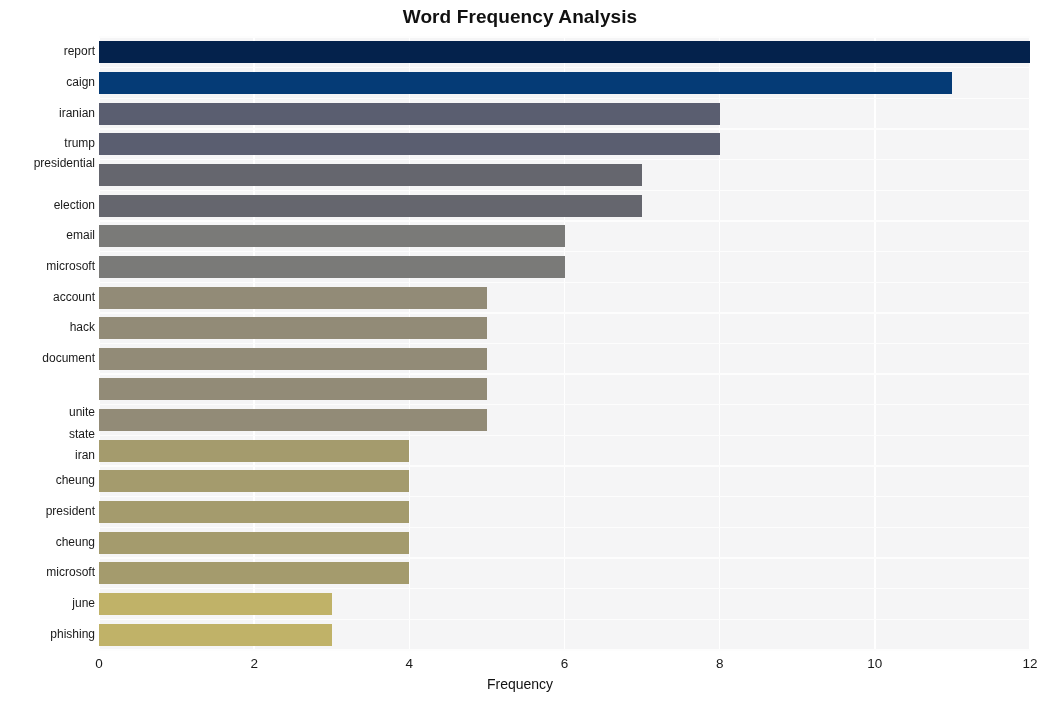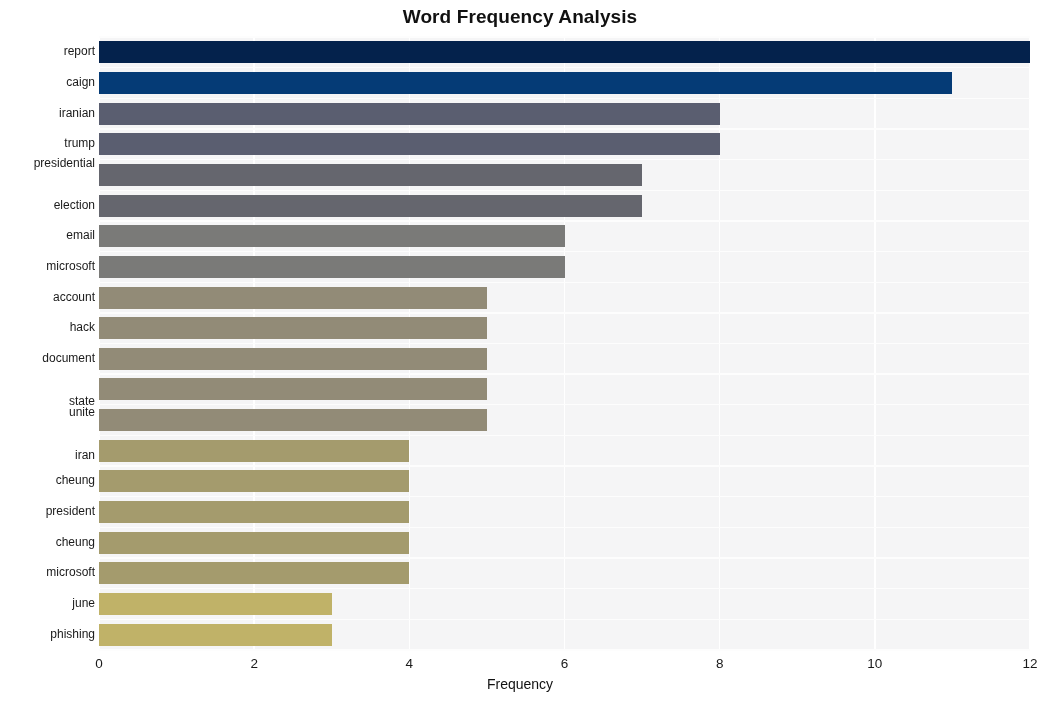--- a/index.html
+++ b/index.html
@@ -111,21 +111,21 @@
       <div class="ylabel" style="top: 69.625px;">iranian</div>
       <div class="ylabel" style="top: 100.275px;">trump</div>
       <div class="ylabel" style="top: 120px;">presidential</div>
       <div class="ylabel" style="top: 161.575px;">election</div>
       <div class="ylabel" style="top: 192.225px;">email</div>
       <div class="ylabel" style="top: 222.875px;">microsoft</div>
       <div class="ylabel" style="top: 253.525px;">account</div>
       <div class="ylabel" style="top: 284.175px;">hack</div>
       <div class="ylabel" style="top: 314.825px;">document</div>
       <div class="ylabel" style="top: 345.475px; margin-top: 24px;">unite</div>
-      <div class="ylabel" style="top: 358px;">state</div>
+      <div class="ylabel" style="top: 391px;">state</div>
       <div class="ylabel" style="top: 412px;">iran</div>
       <div class="ylabel" style="top: 437.425px;">cheung</div>
       <div class="ylabel" style="top: 468.075px;">president</div>
       <div class="ylabel" style="top: 498.725px; margin-left: 24px;">cheung</div>
       <div class="ylabel" style="top: 529.375px;">microsoft</div>
       <div class="ylabel" style="top: 560.025px;">june</div>
       <div class="ylabel" style="top: 590.675px;">phishing</div>
     </div>
 
   <div id="plot-area">

